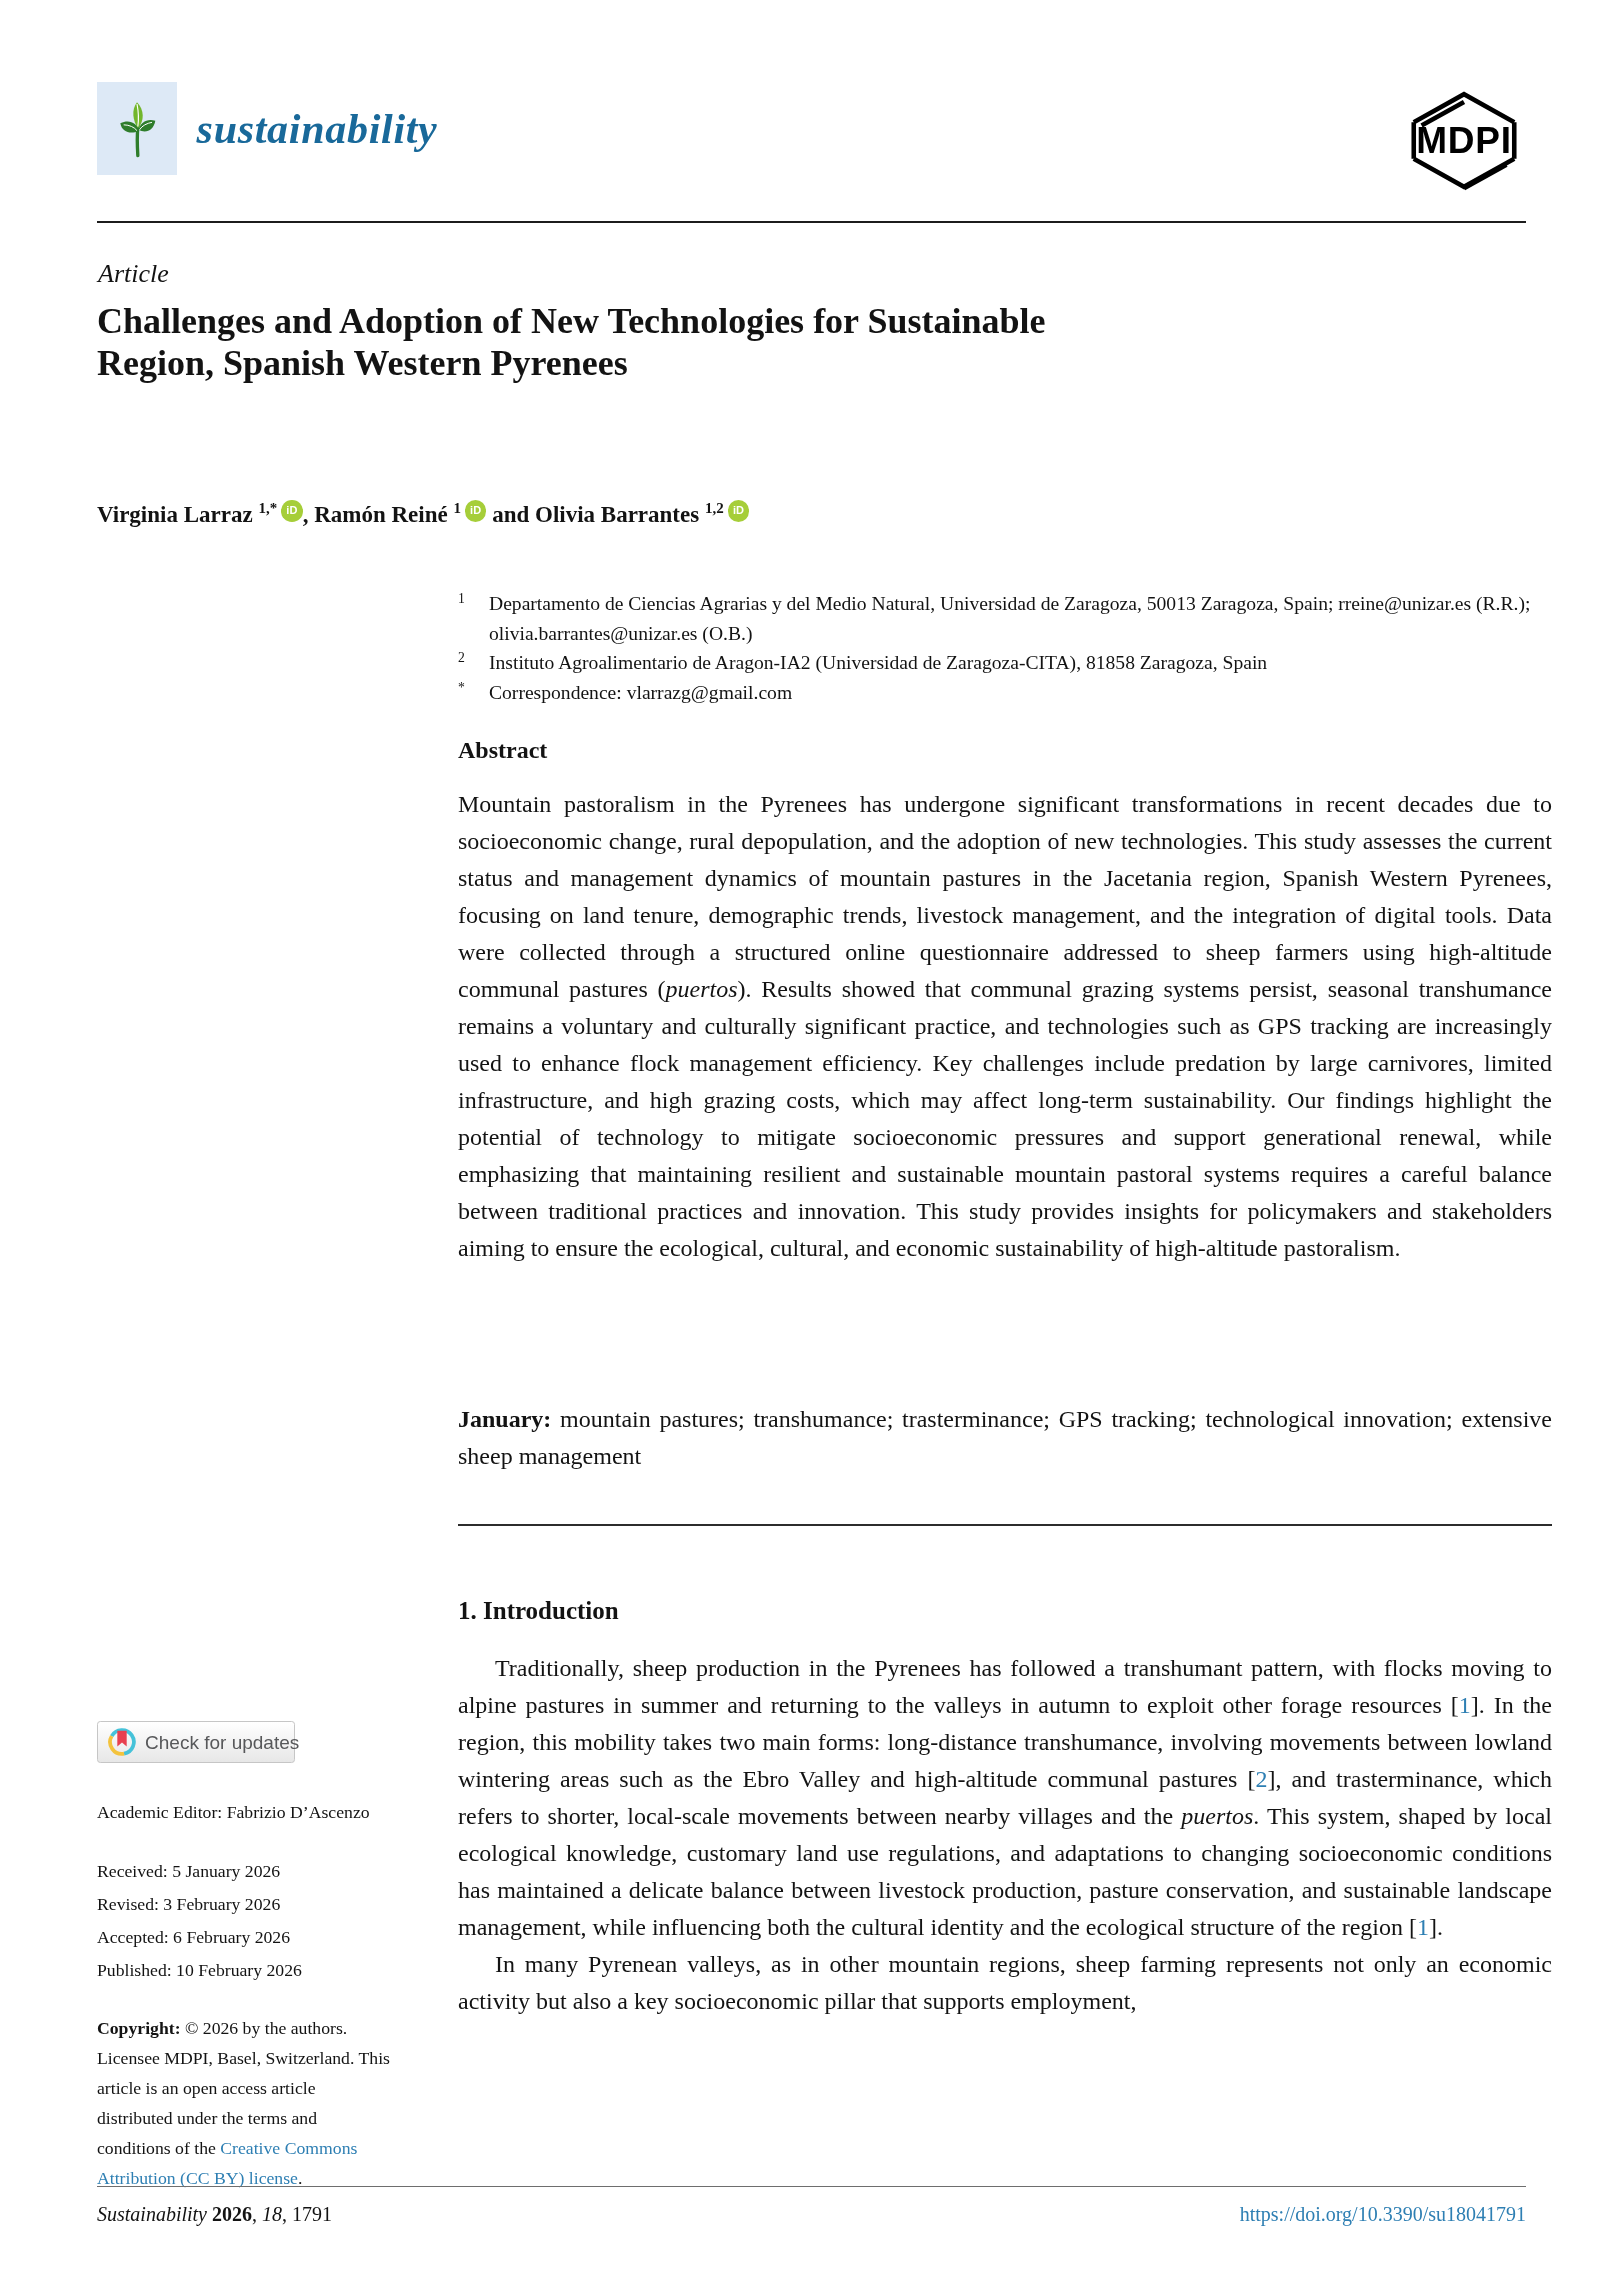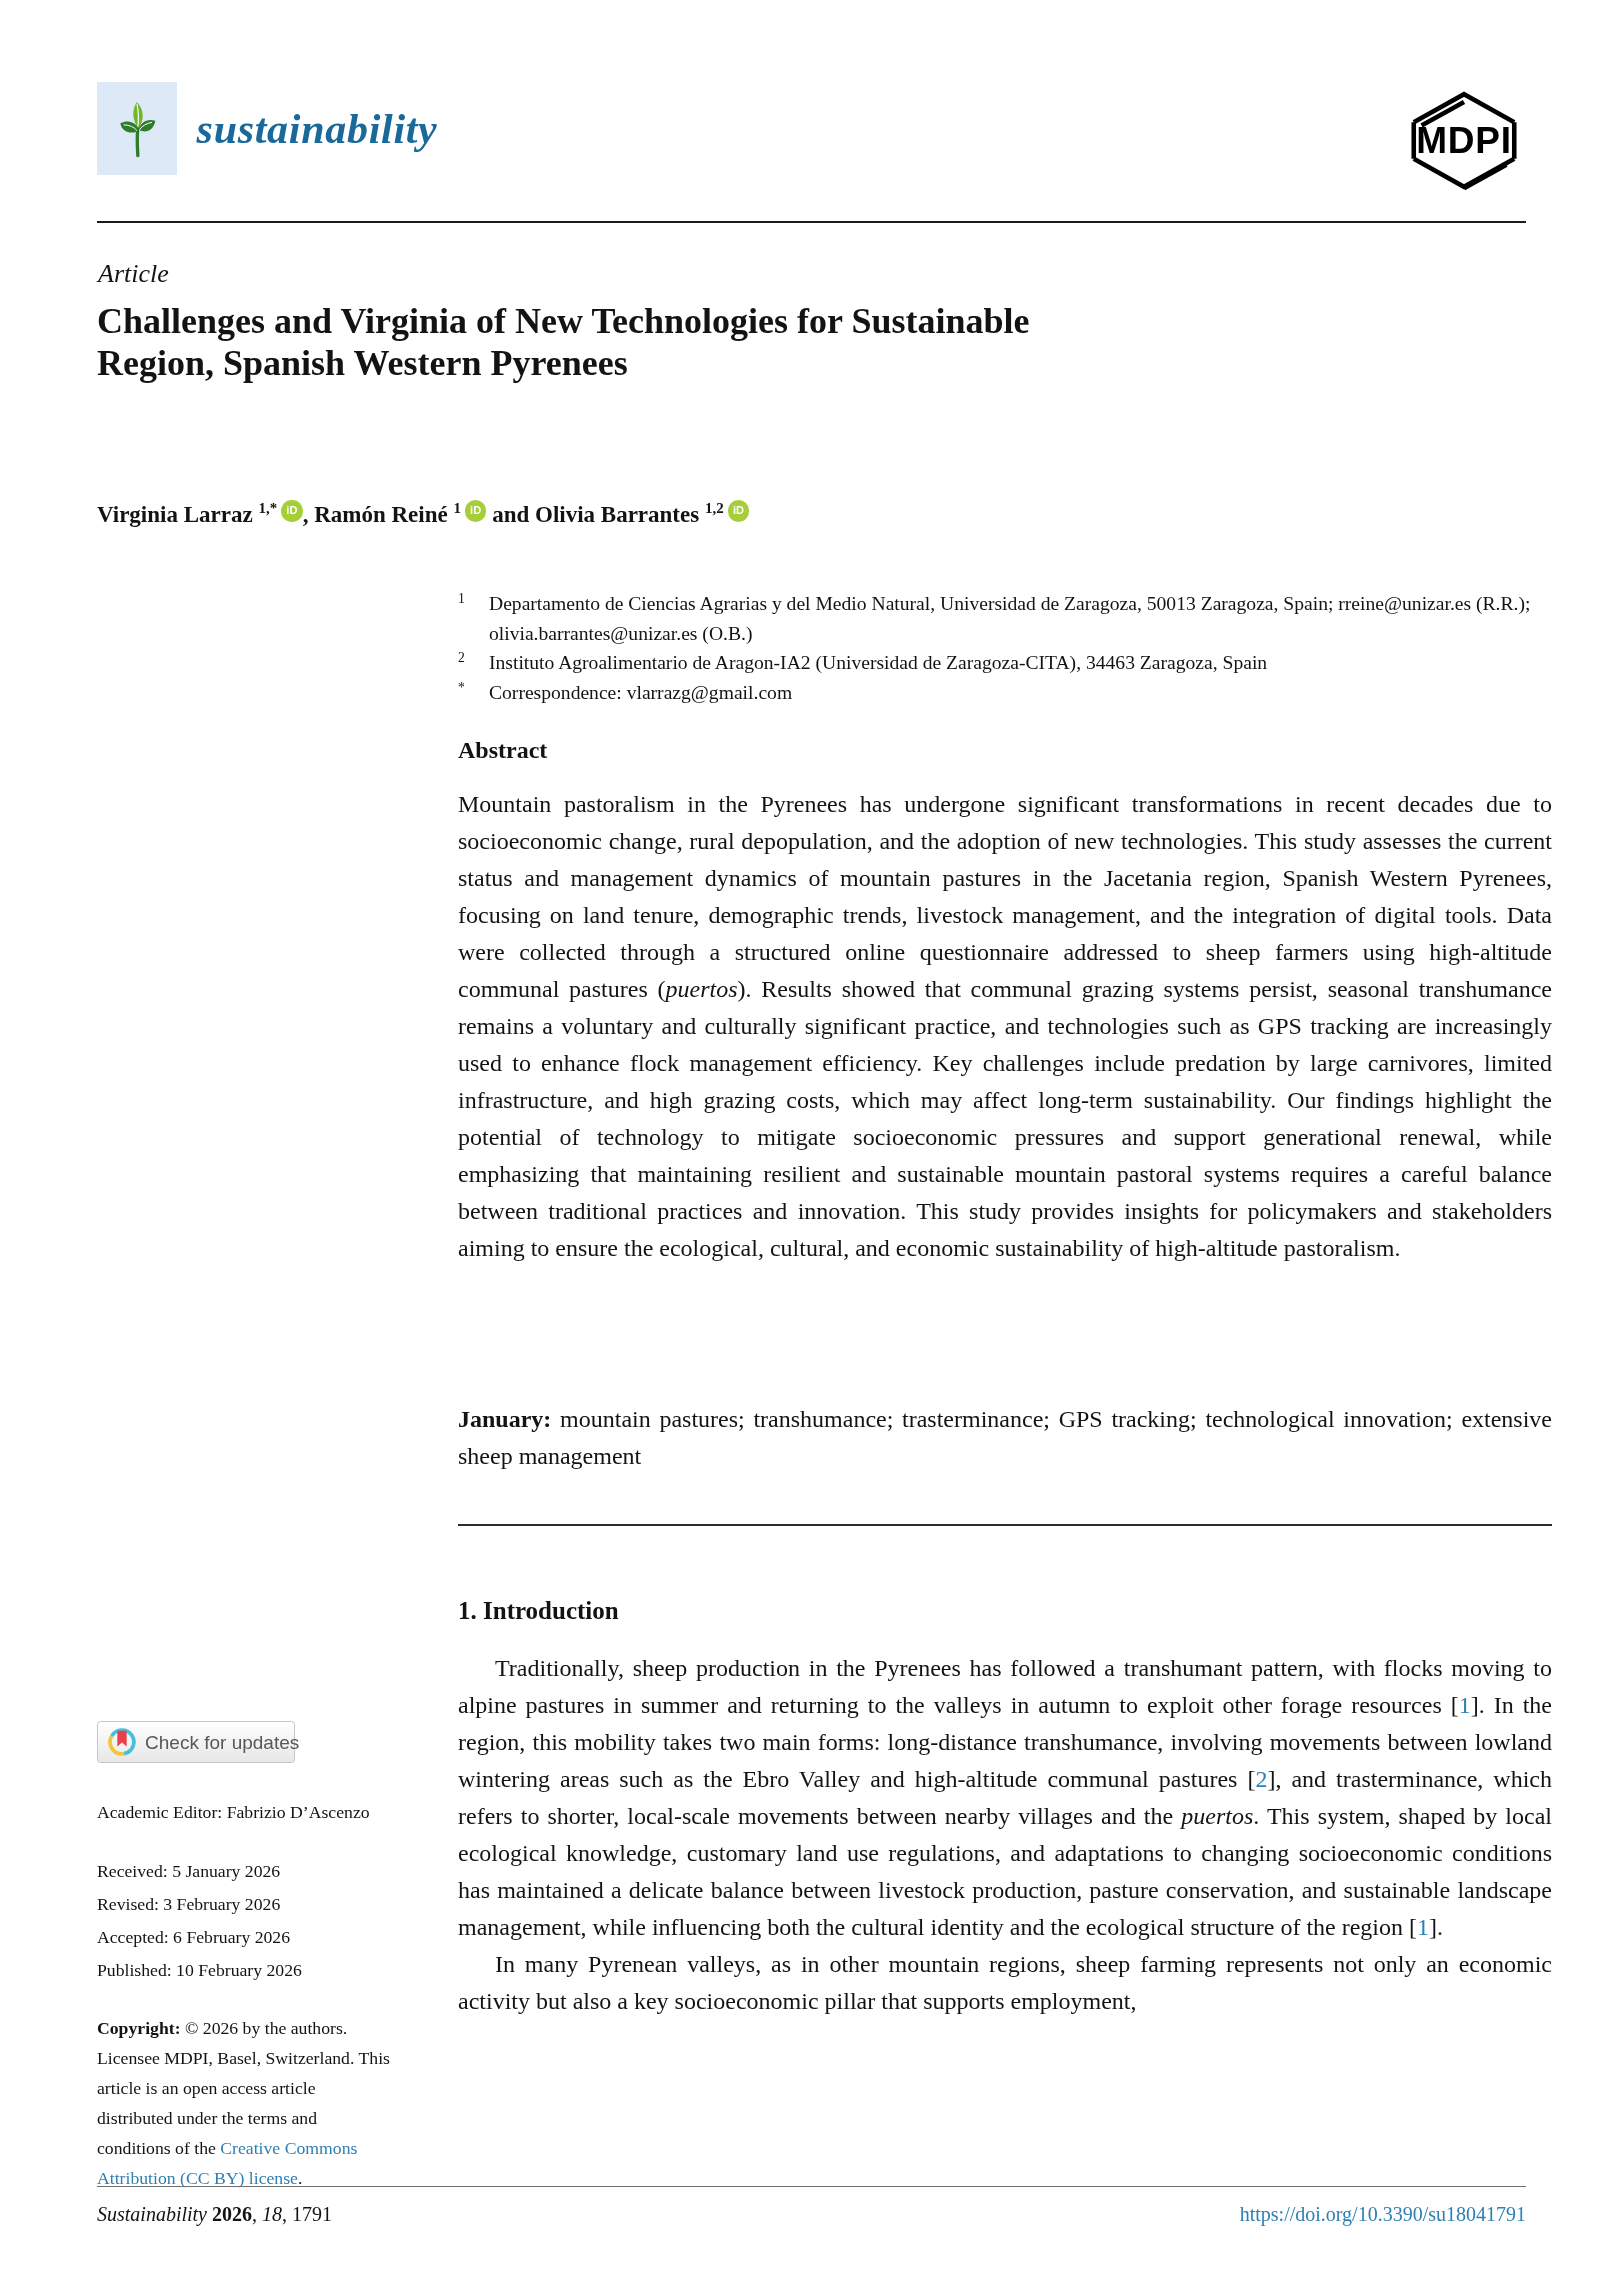--- a/index.html
+++ b/index.html
@@ -103,34 +103,34 @@
       <path d="M95 139 L160 103" fill="none" stroke="#000" stroke-width="7" transform="translate(0,14)"></path>
     </svg>
     <span class="mdpi-text">MDPI</span>
   </div>
 
   <div class="header-rule"></div>
 
   <div class="article-type">Article</div>
 
   <h1 class="title">
-      <span class="tl">Challenges and Virginia of New Technologies for Sustainable</span>
+      <span class="tl">Challenges and Adoption of New Technologies for Sustainable</span>
       <span class="tl">Region, Spanish Western Pyrenees</span>
     </h1>
 
   <div class="authors"><span>Virginia Larraz </span><sup>1,*</sup><a class="orcid">iD</a><span>, </span><span>Ramón Reiné </span><sup>1</sup><a class="orcid">iD</a><span> and </span><span>Olivia Barrantes </span><sup>1,2</sup><a class="orcid">iD</a></div>
 
   <div class="affils">
     <div class="affil-row">
       <span class="affil-marker">1</span>
       <span class="affil-text">Departamento de Ciencias Agrarias y del Medio Natural, Universidad de Zaragoza, 50013 Zaragoza, Spain; rreine@unizar.es (R.R.); olivia.barrantes@unizar.es (O.B.)</span>
     </div>
     <div class="affil-row">
       <span class="affil-marker">2</span>
-      <span class="affil-text">Instituto Agroalimentario de Aragon-IA2 (Universidad de Zaragoza-CITA), 34463 Zaragoza, Spain</span>
+      <span class="affil-text">Instituto Agroalimentario de Aragon-IA2 (Universidad de Zaragoza-CITA), 81858 Zaragoza, Spain</span>
     </div>
     <div class="affil-row">
       <span class="affil-marker">*</span>
       <span class="affil-text">Correspondence: vlarrazg@gmail.com</span>
     </div>
   </div>
 
   <div class="abstract">
     <div class="abs-head">Abstract</div>
     <p class="abs-text"><span>Mountain pastoralism in the Pyrenees has undergone significant transformations in recent decades due to socioeconomic change, rural depopulation, and the adoption of new technologies. This study assesses the current status and management dynamics of mountain pastures in the Jacetania region, Spanish Western Pyrenees, focusing on land tenure, demographic trends, livestock management, and the integration of digital tools. Data were collected through a structured online questionnaire addressed to sheep farmers using high-altitude communal pastures (</span><i>puertos</i><span>). Results showed that communal grazing systems persist, seasonal transhumance remains a voluntary and culturally significant practice, and technologies such as GPS tracking are increasingly used to enhance flock management efficiency. Key challenges include predation by large carnivores, limited infrastructure, and high grazing costs, which may affect long-term sustainability. Our findings highlight the potential of technology to mitigate socioeconomic pressures and support generational renewal, while emphasizing that maintaining resilient and sustainable mountain pastoral systems requires a careful balance between traditional practices and innovation. This study provides insights for policymakers and stakeholders aiming to ensure the ecological, cultural, and economic sustainability of high-altitude pastoralism.</span></p>

